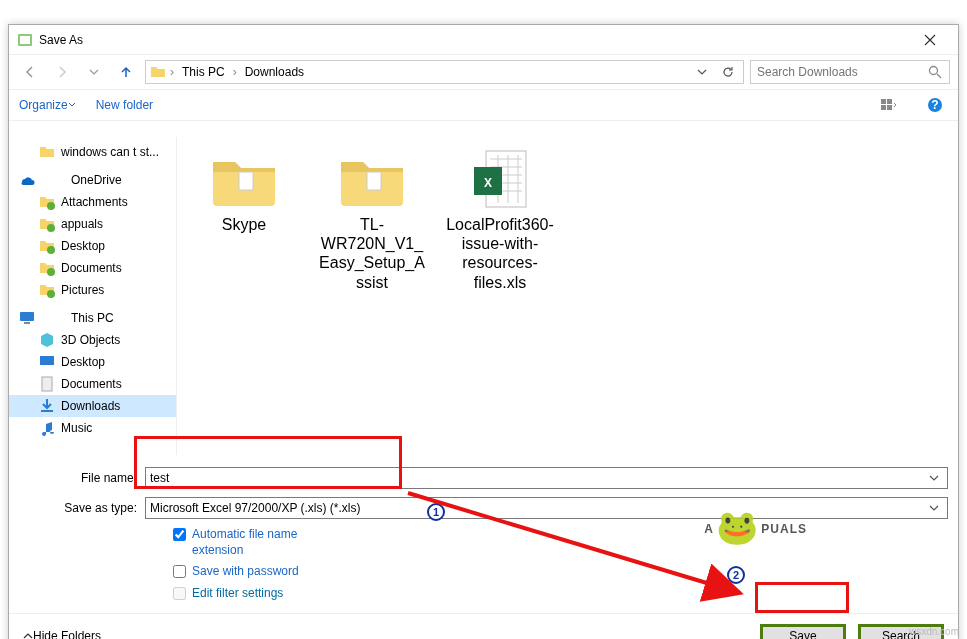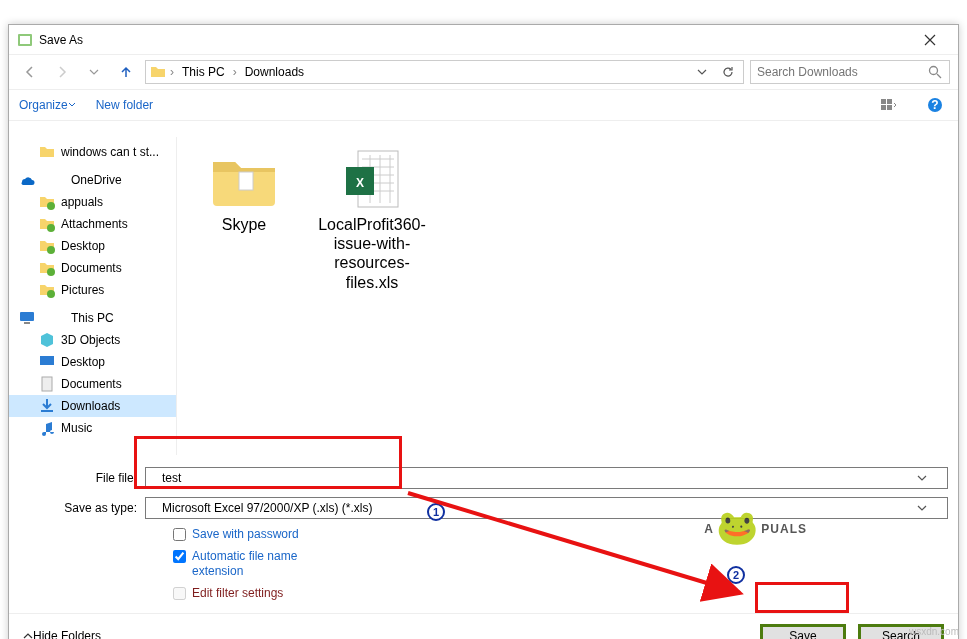--- a/index.html
+++ b/index.html
@@ -45,28 +45,28 @@
 .content { flex: 1; padding: 12px; display: flex; gap: 18px; align-items: flex-start; }
 .file-tile { width: 110px; display: flex; flex-direction: column; align-items: center; text-align: center; gap: 4px; cursor: pointer; }
 .file-tile .thumb { width: 80px; height: 62px; display: flex; align-items: center; justify-content: center; }
 .file-tile .cap { font-size: 16px; line-height: 1.2; word-break: break-word; }
 
 
 .form-area { padding: 10px 10px 6px 10px; }
 .form-row { display: flex; align-items: center; height: 26px; gap: 6px; }
 .form-row .lbl { width: 120px; text-align: right; padding-right: 2px; }
 .form-input-wrap { flex: 1; position: relative; }
-.combo { width: 100%; height: 22px; border: 1px solid #7a7a7a; background: #fff; display: flex; align-items: center; padding: 0 16px; }
+.combo { width: 100%; height: 22px; border: 1px solid #7a7a7a; background: #fff; display: flex; align-items: center; padding: 0 4px; }
 .combo input { border: none; outline: none; flex: 1; font-size: 12px; background: transparent; }
 .combo .dd-btn { width: 18px; height: 18px; display: flex; align-items: center; justify-content: center; color: #555; cursor: pointer; }
 
 .checkrow { display: flex; align-items: flex-start; gap: 6px; padding-left: 154px; margin-top: 6px; }
 .checkrow input[type=checkbox] { width: 13px; height: 13px; margin-top: 1px; }
 .checkrow label { color: #1a66c8; cursor: pointer; max-width: 140px; line-height: 1.3; }
-.checkrow.disabled label { color: #7f1d1d; cursor: default; }
+.checkrow.disabled label { color: #0369a1; cursor: default; }
 
 
 .btnrow { display: flex; align-items: center; height: 44px; padding: 0 14px; gap: 12px; border-top: 1px solid #eee; margin-top: 6px; }
 .btnrow .hide-folders { display: flex; align-items: center; cursor: pointer; }
 .btnrow .push { flex: 1; }
 .winbtn { width: 86px; height: 24px; border: 3px solid #4d7c0f; background: #e1e1e1; display: flex; align-items: center; justify-content: center; cursor: pointer; }
 .winbtn.primary { background: #e1e1e1; }
 
 
 .anno-red { position: absolute; border: 3px solid #e81212; pointer-events: none; }
@@ -207,30 +207,30 @@
           </span>
         <span>OneDrive</span>
       </div>
       <div class="tree-item child">
           <span class="ico">
             <svg viewBox="0 0 16 16">
               <path class="folder-y" d="M1 3h5l2 2h7v8H1z"></path>
               <circle cx="12" cy="12" r="4" fill="#5cb038"></circle>
             </svg>
           </span>
+          <span>Attachments</span>
+        </div>
+      <div class="tree-item child">
+          <span class="ico">
+            <svg viewBox="0 0 16 16">
+              <path class="folder-y" d="M1 3h5l2 2h7v8H1z"></path>
+              <circle cx="12" cy="12" r="4" fill="#5cb038"></circle>
+            </svg>
+          </span>
           <span>appuals</span>
-        </div>
-      <div class="tree-item child">
-          <span class="ico">
-            <svg viewBox="0 0 16 16">
-              <path class="folder-y" d="M1 3h5l2 2h7v8H1z"></path>
-              <circle cx="12" cy="12" r="4" fill="#5cb038"></circle>
-            </svg>
-          </span>
-          <span>Attachments</span>
         </div>
       <div class="tree-item child">
           <span class="ico">
             <svg viewBox="0 0 16 16">
               <path class="folder-y" d="M1 3h5l2 2h7v8H1z"></path>
               <circle cx="12" cy="12" r="4" fill="#5cb038"></circle>
             </svg>
           </span>
           <span>Desktop</span>
         </div>
@@ -307,20 +307,30 @@
     <div class="content">
       <div class="file-tile">
         <div class="thumb">
           <svg width="70" height="56" viewBox="0 0 70 56">
               <path d="M4 10h22l6 6h34v34a4 4 0 0 1-4 4H8a4 4 0 0 1-4-4z" fill="#f7d97a"></path>
               <path d="M4 10h22l6 6h34v4H4z" fill="#e8c561"></path>
               <rect x="30" y="20" width="14" height="18" fill="#fff" stroke="#ccc"></rect>
             </svg>
         </div>
         <div class="cap">Skype</div>
+      </div>
+      <div class="file-tile">
+        <div class="thumb">
+          <svg width="70" height="56" viewBox="0 0 70 56">
+              <path d="M4 10h22l6 6h34v34a4 4 0 0 1-4 4H8a4 4 0 0 1-4-4z" fill="#f7d97a"></path>
+              <path d="M4 10h22l6 6h34v4H4z" fill="#e8c561"></path>
+              <rect x="30" y="20" width="14" height="18" fill="#fff" stroke="#ccc"></rect>
+            </svg>
+        </div>
+        <div class="cap">TL-WR720N_V1_Easy_Setup_Assist</div>
       </div>
       <div class="file-tile">
         <div class="thumb">
           <svg width="60" height="62" viewBox="0 0 60 62">
               <rect x="16" y="2" width="40" height="56" fill="#fff" stroke="#bbb"></rect>
               <g stroke="#ccc">
                 <line x1="20" y1="10" x2="52" y2="10"></line>
                 <line x1="20" y1="18" x2="52" y2="18"></line>
                 <line x1="20" y1="26" x2="52" y2="26"></line>
                 <line x1="20" y1="34" x2="52" y2="34"></line>
@@ -333,21 +343,21 @@
               <text x="18" y="38" text-anchor="middle" fill="#fff" font-size="18" font-weight="bold">X</text>
             </svg>
         </div>
         <div class="cap">LocalProfit360-issue-with-resources-files.xls</div>
       </div>
     </div>
   </div>
 
   <div class="form-area">
     <div class="form-row">
-      <div class="lbl">File file:</div>
+      <div class="lbl">File name:</div>
       <div class="form-input-wrap">
         <div class="combo">
           <input value="test" style="">
           <span class="dd-btn">
               <svg width="10" height="10" viewBox="0 0 10 10">
                 <path d="M1 3 L5 7 L9 3" stroke="#555" stroke-width="1.2" fill="none"></path>
               </svg>
             </span>
         </div>
       </div>
@@ -360,26 +370,26 @@
           <span class="dd-btn">
               <svg width="10" height="10" viewBox="0 0 10 10">
                 <path d="M1 3 L5 7 L9 3" stroke="#555" stroke-width="1.2" fill="none"></path>
               </svg>
             </span>
         </div>
       </div>
     </div>
 
     <div class="checkrow">
+      <input type="checkbox" checked="" style="">
+      <label>Automatic file name extension</label>
+    </div>
+    <div class="checkrow">
       <input type="checkbox" style="">
       <label>Save with password</label>
-    </div>
-    <div class="checkrow">
-      <input type="checkbox" checked="" style="">
-      <label>Automatic file name extension</label>
     </div>
     <div class="checkrow disabled">
       <input type="checkbox" disabled="" style="">
       <label>Edit filter settings</label>
     </div>
   </div>
 
   <div class="btnrow">
     <div class="hide-folders">
       <svg width="10" height="10" viewBox="0 0 10 10">

